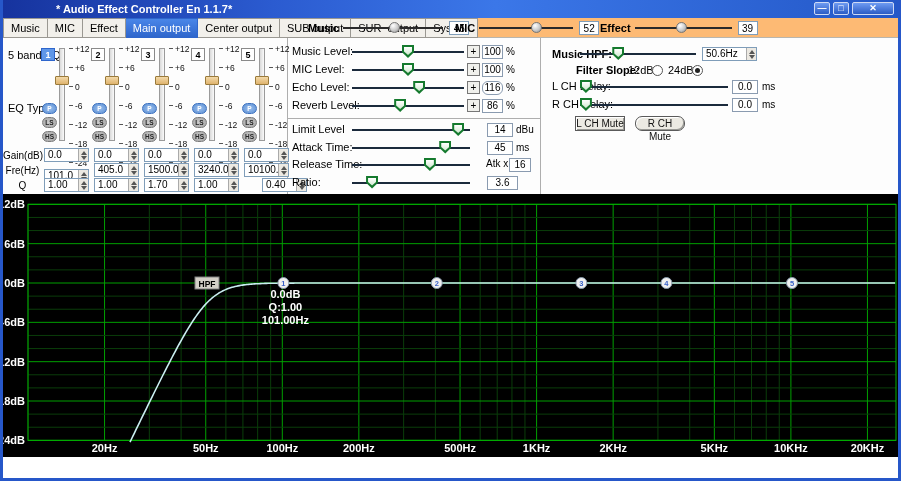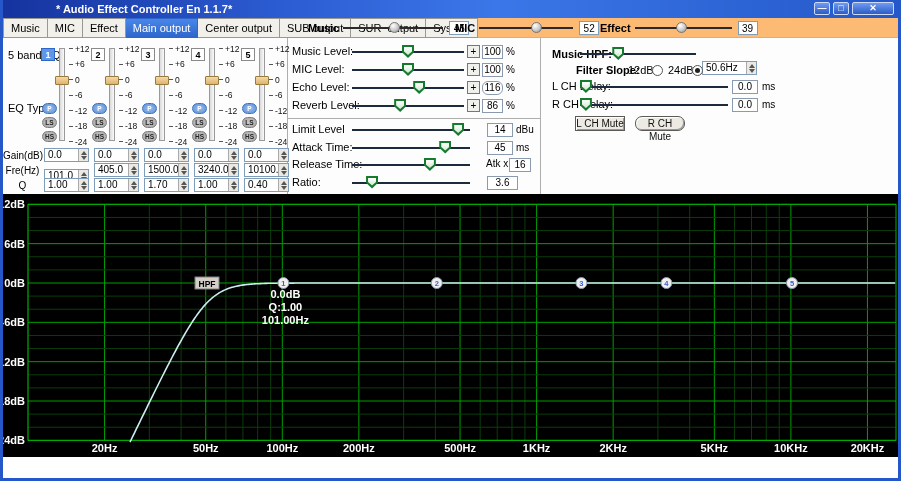--- a/index.html
+++ b/index.html
@@ -43,21 +43,21 @@
   .plabel{position:absolute;font-size:11px;white-space:nowrap;}
   
   .band{position:absolute;top:8px;width:50px;height:140px;}
   .bnum{position:absolute;left:1px;top:2px;width:14px;height:13px;border:1px solid #8a8a8a;
     background:#fff;font-size:9px;font-weight:bold;text-align:center;line-height:12px;}
   .bnum.sel{background:#5F97E8;border-color:#2F66CC;color:#fff;}
   .groove{position:absolute;left:19px;top:2px;width:6px;height:93px;
     background:linear-gradient(90deg,#d9d9d9,#fafafa);border:1px solid #9a9a9a;}
   .vthumb{position:absolute;left:-5px;width:14px;height:9px;
     background:linear-gradient(#F3D9A8,#DFB36E);border:1px solid #9a7a3a;border-radius:1px;}
-  .ticks{position:absolute;left:29px;top:-2px;height:102px;display:flex;flex-direction:column;justify-content:space-between;}
+  .ticks{position:absolute;left:29px;top:-2px;height:102px;display:flex;flex-direction:column;justify-content:space-between;gap:10px;}
   .tick{display:flex;align-items:center;gap:2px;height:9px;font-size:8.5px;color:#111;}
   .dash{width:4px;height:1px;background:#555;}
   .types{position:absolute;left:2px;top:57px;display:flex;flex-direction:column;gap:3px;}
   .typebtn{width:15px;height:11px;border-radius:6px;font-size:6.5px;font-weight:bold;
     text-align:center;line-height:10px;background:radial-gradient(#cfcfcf,#9f9f9f);
     border:1px solid #7d7d7d;color:#222;}
   .typebtn.on{background:radial-gradient(#9CC0EE,#5B8FD4);border-color:#3F73C0;color:#fff;}
   .eqrowlab{position:absolute;left:0;width:39px;font-size:10px;text-align:center;white-space:nowrap;}
   .spinbox{position:absolute;width:45px;height:14px;border:1px solid #7F9DB9;background:#fff;}
   .spinval{position:absolute;left:3px;top:0;font-size:10px;line-height:12px;}
@@ -451,21 +451,21 @@
             <i class="dn"></i>
           </span>
         </div>
         <div class="spinbox" style="left: 191px; top: 140px;">
           <span class="spinval">1.00</span>
           <span class="spin">
             <i class="up"></i>
             <i class="dn"></i>
           </span>
         </div>
-        <div class="spinbox" style="left: 241px; top: 140px; padding-left: 43px;">
+        <div class="spinbox" style="left: 259px; top: 140px; padding-left: 43px;">
           <span class="spinval">0.40</span>
           <span class="spin">
             <i class="up"></i>
             <i class="dn"></i>
           </span>
         </div>
       </div>
 
     <div>
         <div class="plabel" style="left: 289px; top: 7px;">Music Level:</div>
@@ -523,21 +523,21 @@
         <div class="vbox" style="left: 484px; top: 137.5px; width: 31px;">3.6</div>
       </div>
 
     <div>
       <div class="plabel" style="left:549px;top:10px;font-weight:bold">Music HPF:</div>
       <div class="lrow" style="left:577px;top:9px;width:116px">
         <div class="ltrack" style="left:0;width:116px">
           <div class="gthumb" id="hpfThumb" style="left: 33%;"></div>
         </div>
       </div>
-      <div class="spinbox" style="left:699px;top:23px;width:55px">
+      <div class="spinbox" style="left:699px;top:9px;width:55px">
         <span class="spinval">50.6Hz</span>
         <span class="spin">
             <i class="up"></i>
             <i class="dn"></i>
           </span>
       </div>
       <div class="plabel" style="left:573px;top:26px;font-weight:bold">Filter Slope:</div>
       <div>
           <div class="plabel" style="left: 625px; top: 26px;">12dB</div>
           <div class="radio" style="left: 649px; top: 27px;"></div>

